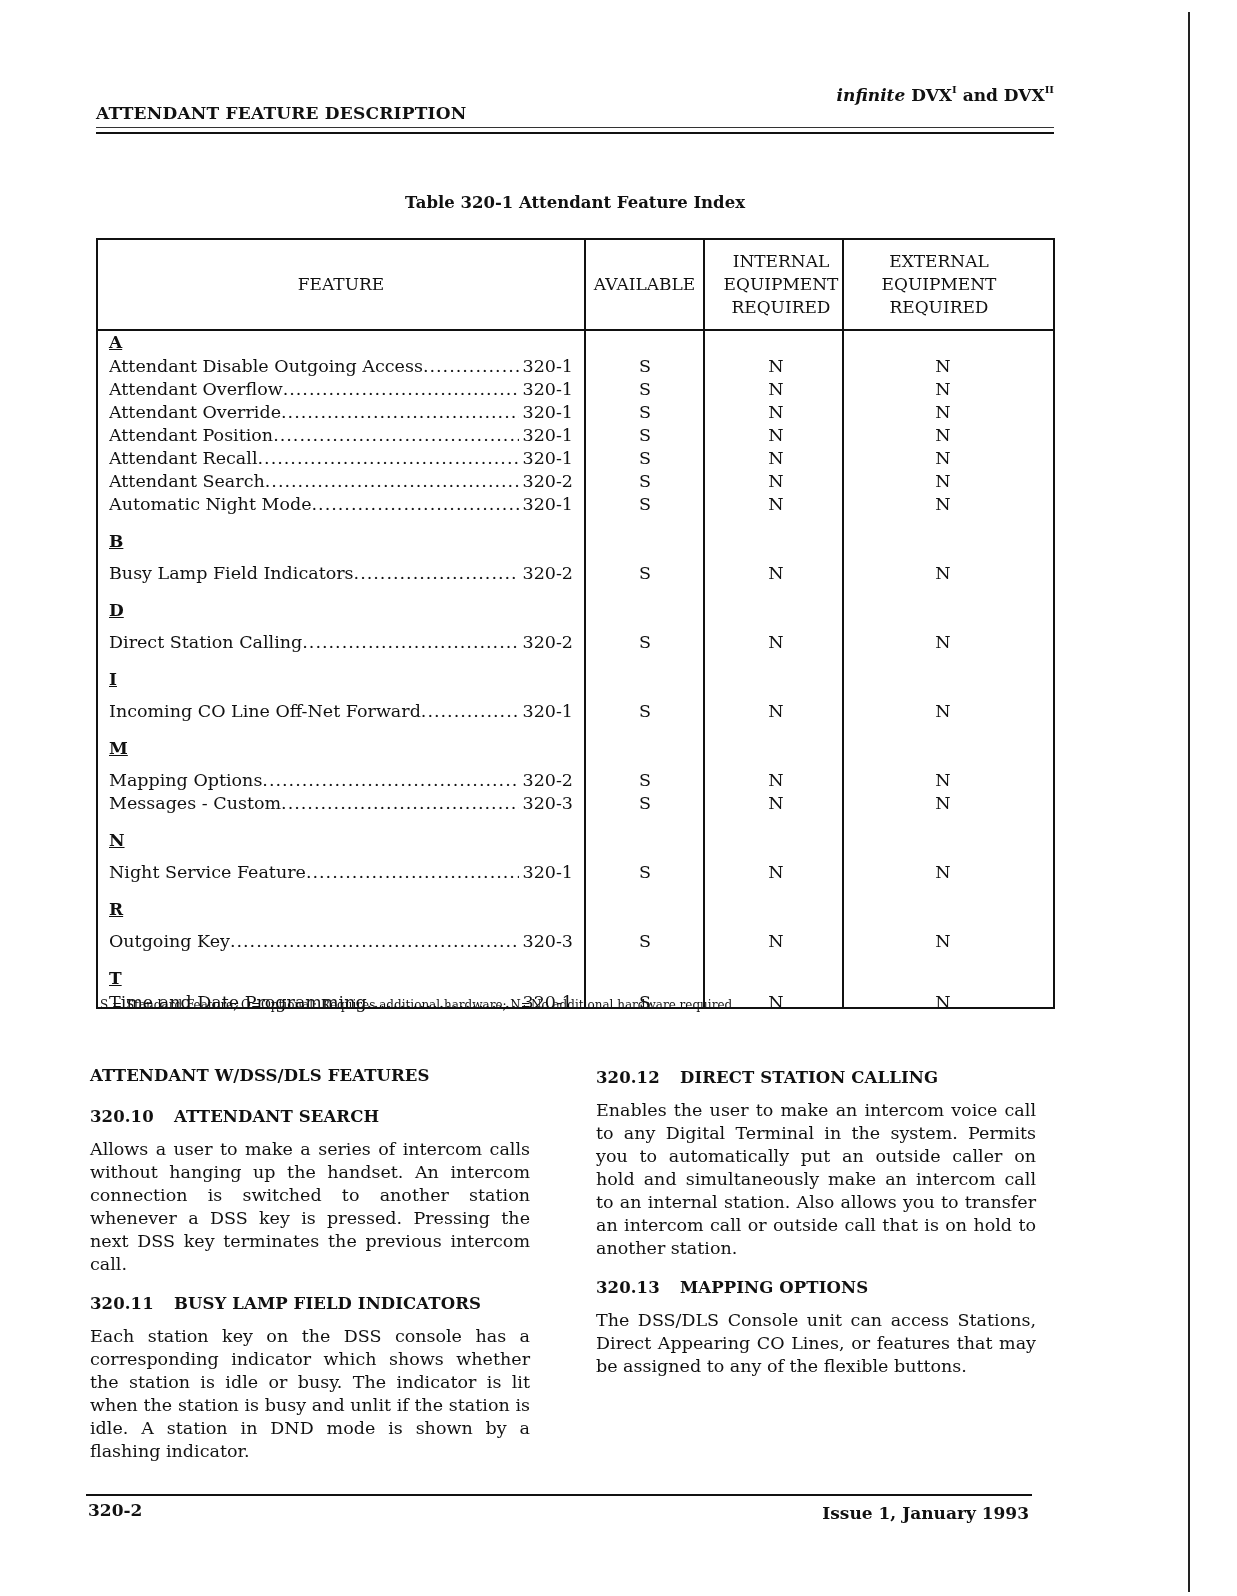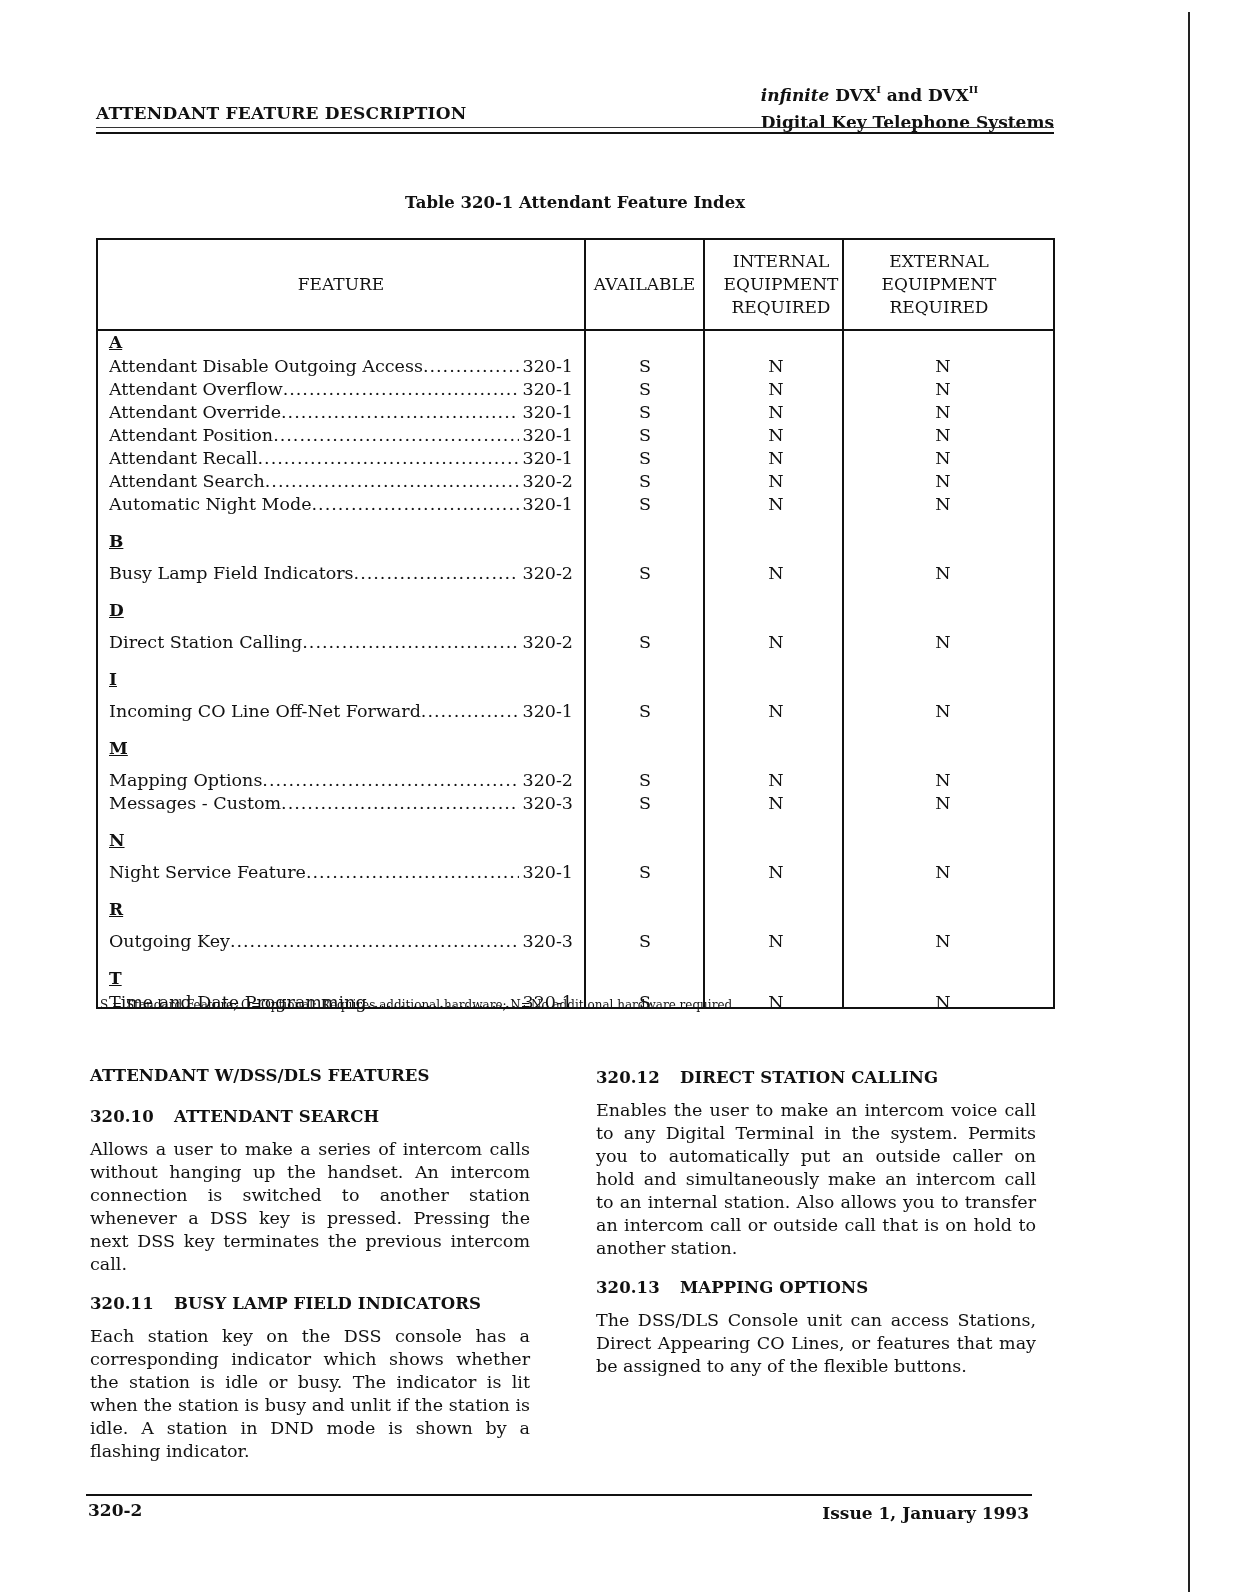--- a/index.html
+++ b/index.html
@@ -1,20 +1,20 @@
 <!DOCTYPE html>
 <html><head>
 <meta charset="utf-8">
 <style>
   html, body { margin: 0; padding: 0; background: #ffffff; }
   body { width: 1237px; height: 1596px; position: relative; overflow: hidden; font-family: "DejaVu Serif", "Liberation Serif", serif; color: #111; }
   .page-edge { position: absolute; left: 1188px; top: 12px; width: 2px; height: 1580px; background: #222; }
   .header { position: absolute; left: 96px; top: 70px; width: 958px; }
   .header-left { position: absolute; left: 0; top: 33px; font-weight: bold; font-size: 17px; letter-spacing: 0.2px; }
-  .header-right { position: absolute; right: 0; top: 6px; font-weight: bold; font-size: 17px; line-height: 27px; }
+  .header-right { position: absolute; right: 0; top: 6px; text-align: right; font-weight: bold; font-size: 17px; line-height: 27px; }
   .header-right .ital { font-style: italic; }
   .header-right sup { font-size: 10px; vertical-align: 8px; }
   .header-rule { position: absolute; left: 96px; top: 127px; width: 958px; height: 4px; border-top: 1px solid #333; border-bottom: 2px solid #111; }
 
   .table-title { position: absolute; left: 96px; width: 958px; top: 193px; text-align: center; font-weight: bold; font-size: 16.5px; }
 
   .feat-table { position: absolute; left: 96px; top: 238px; width: 959px; height: 771px; border: 2px solid #111; box-sizing: border-box; }
   .col-line { position: absolute; top: 0; bottom: 0; width: 0; border-left: 2px solid #111; }
   .hdr-line { position: absolute; left: 0; right: 0; top: 89px; border-top: 2px solid #111; }
   .th { position: absolute; top: 0; height: 89px; display: flex; align-items: center; justify-content: center; text-align: center; font-size: 17px; line-height: 23px; }
@@ -51,21 +51,20 @@
 <div class="page-edge"></div>
 
 <div class="header">
   <div class="header-left">ATTENDANT FEATURE DESCRIPTION</div>
   <div class="header-right">
     <div>
       <span class="ital">infinite</span>
       <span>DVX</span><sup>I</sup>
       <span>and DVX</span><sup>II</sup>
     </div>
-    <div>Digital Key Telephone Systems</div>
   </div>
 </div>
 <div class="header-rule"></div>
 
 <div class="table-title">Table 320-1 Attendant Feature Index</div>
 
 <div class="feat-table" id="feat-table">
   <div class="col-line" style="left:486px"></div>
   <div class="col-line" style="left:605px"></div>
   <div class="col-line" style="left:744px"></div>

